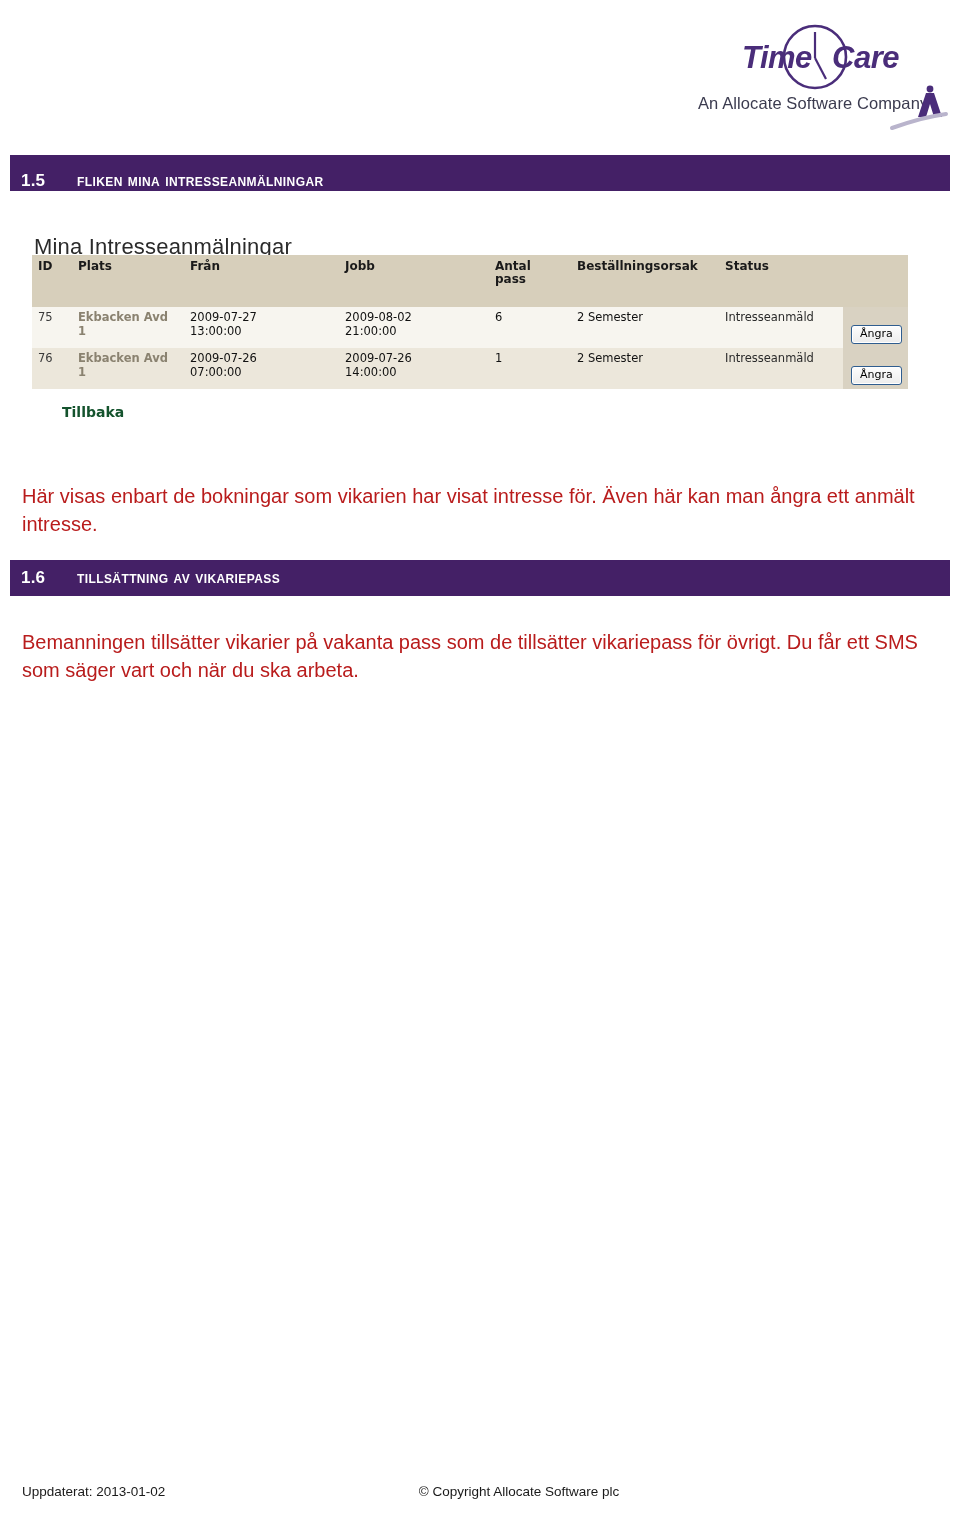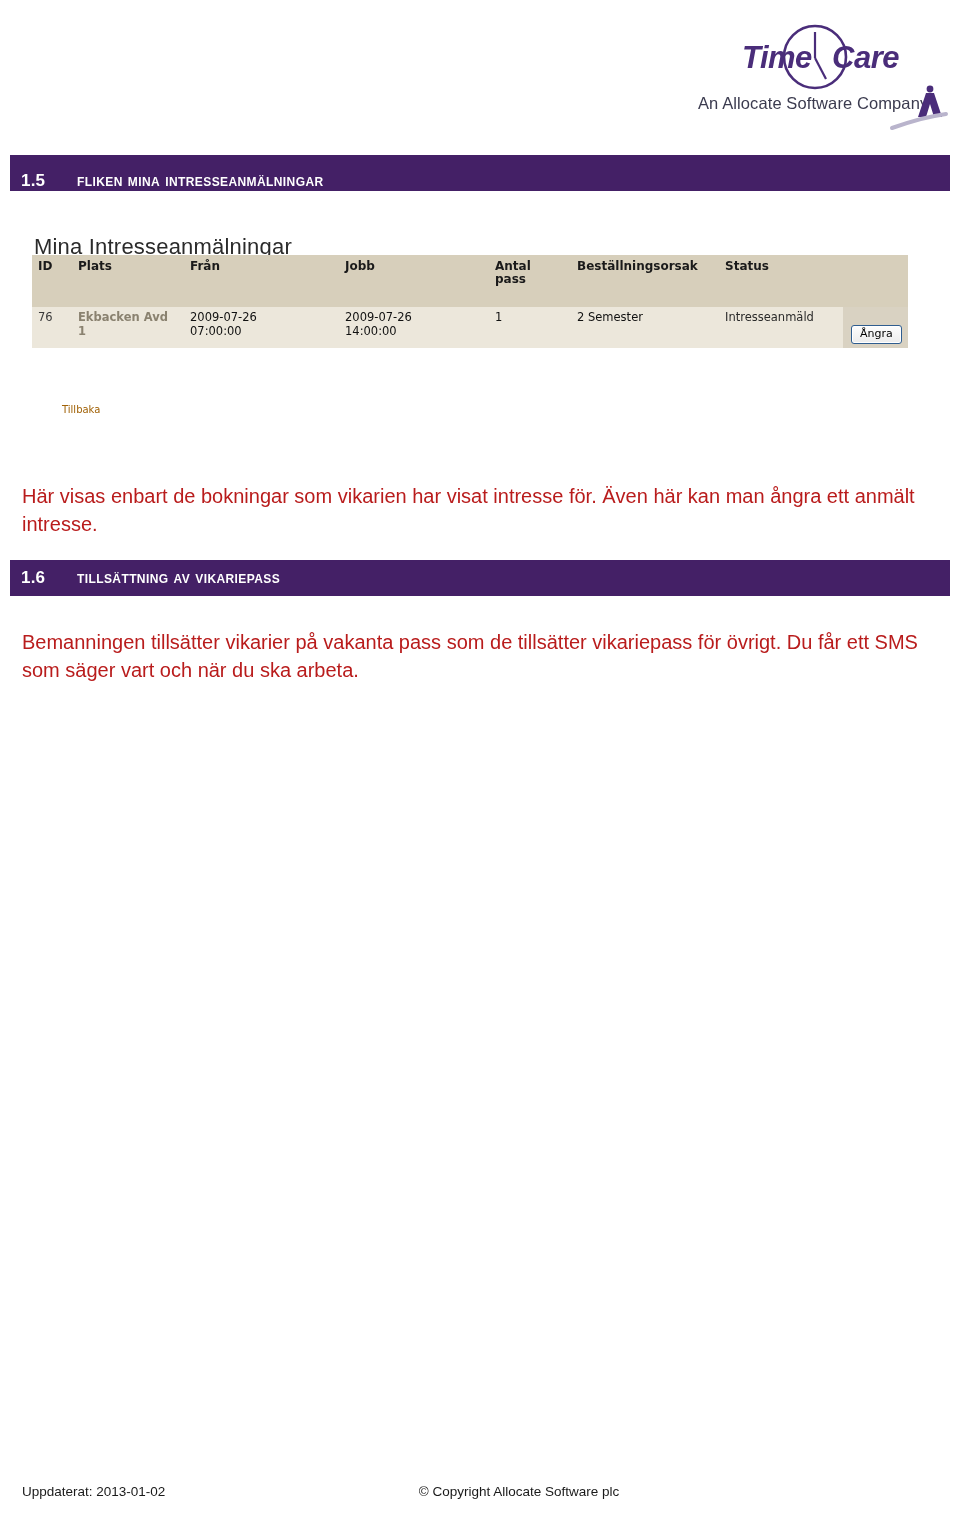--- a/index.html
+++ b/index.html
@@ -133,23 +133,23 @@
     border-radius: 3px;
     padding: 2px 8px 3px 8px;
     box-shadow: inset 0 0 0 1px #ffffff;
     line-height: 1.1;
     white-space: nowrap;
   }
   .shot-back {
     position: absolute;
     left: 42px;
     top: 208px;
-    font-size: 10px;
-    font-weight: normal;
-    color: #a16207;
+    font-size: 14px;
+    font-weight: bold;
+    color: #14532d;
     font-family: "DejaVu Sans", sans-serif;
   }
 
   
   .para {
     position: absolute;
     left: 22px;
     width: 912px;
     font-size: 20px;
     line-height: 1.42;
@@ -224,20 +224,34 @@
         <th>Plats</th>
         <th>Från</th>
         <th>Jobb</th>
         <th>Antal pass</th>
         <th>Beställningsorsak</th>
         <th>Status</th>
         <th></th>
       </tr>
     </thead>
     <tbody>
+      <tr class="r0">
+        <td class="cell-id">75</td>
+        <td class="cell-plats">Ekbacken Avd 1</td>
+        <td>2009-07-27
+13:00:00</td>
+        <td>2009-08-02
+21:00:00</td>
+        <td>6</td>
+        <td>2 Semester</td>
+        <td class="cell-status">Intresseanmäld</td>
+        <td class="cell-act">
+          <span class="btn-angra">Ångra</span>
+        </td>
+      </tr>
       <tr class="r1">
         <td class="cell-id">76</td>
         <td class="cell-plats">Ekbacken Avd 1</td>
         <td>2009-07-26
 07:00:00</td>
         <td>2009-07-26
 14:00:00</td>
         <td>1</td>
         <td>2 Semester</td>
         <td class="cell-status">Intresseanmäld</td>

